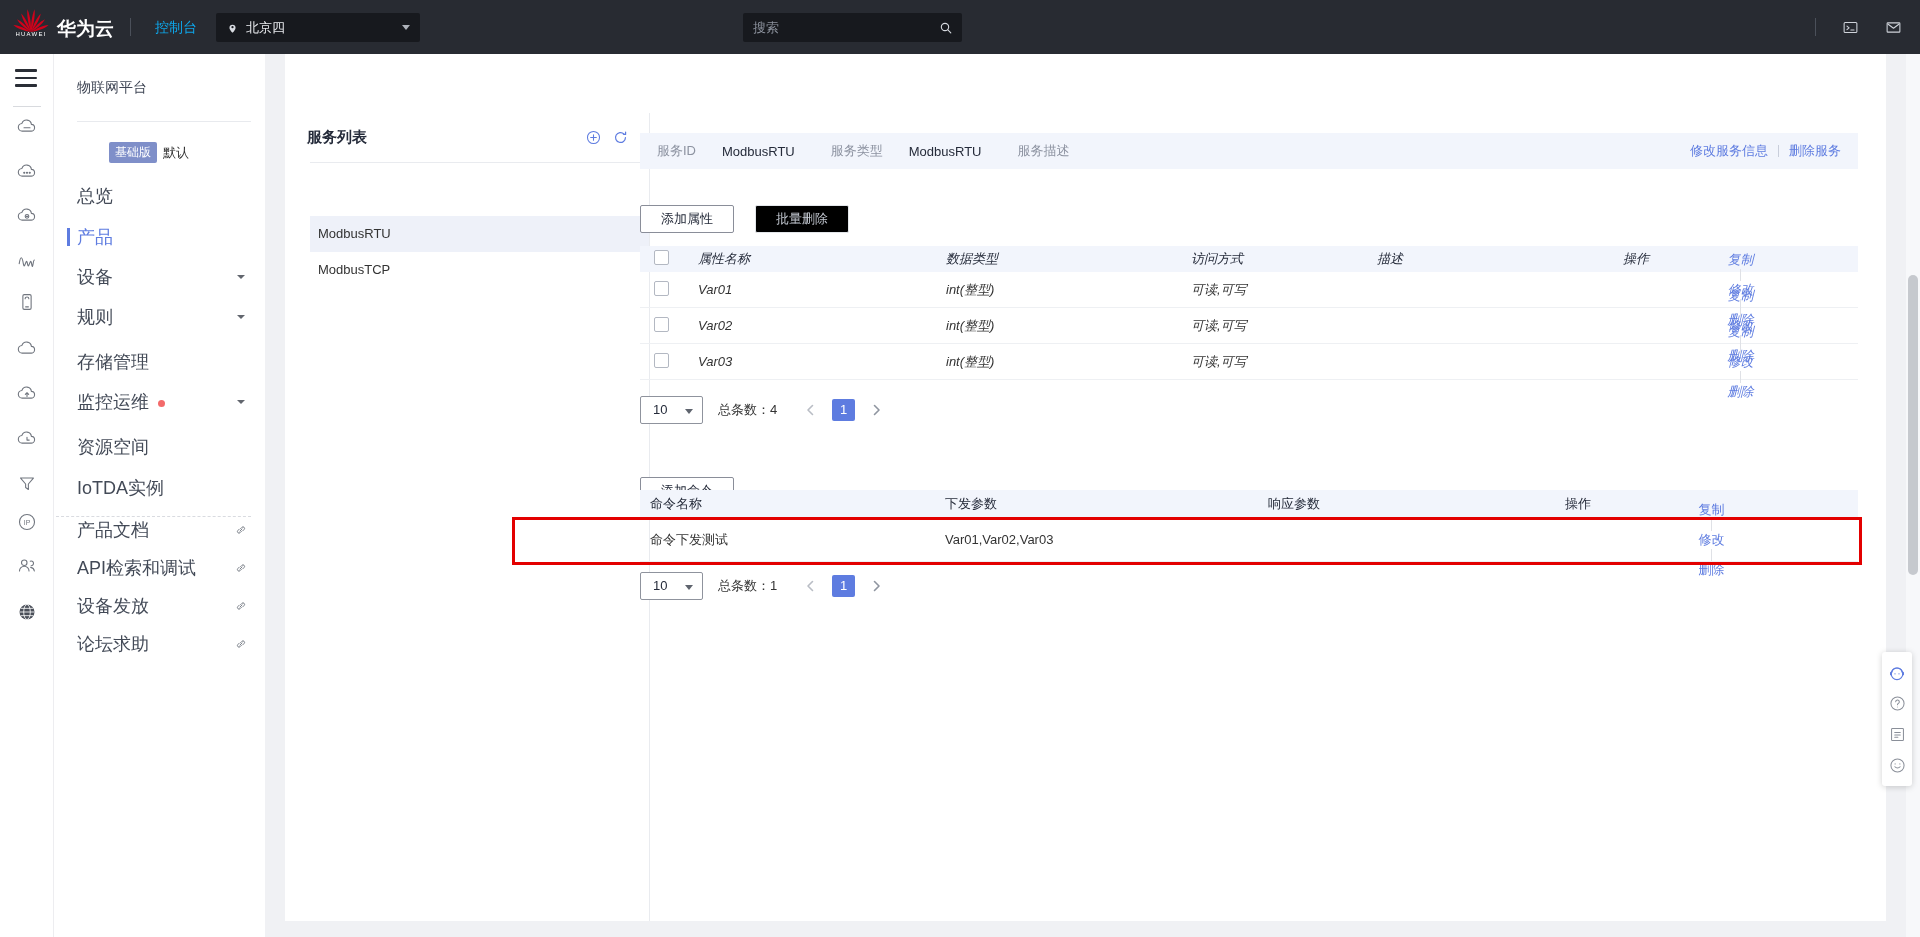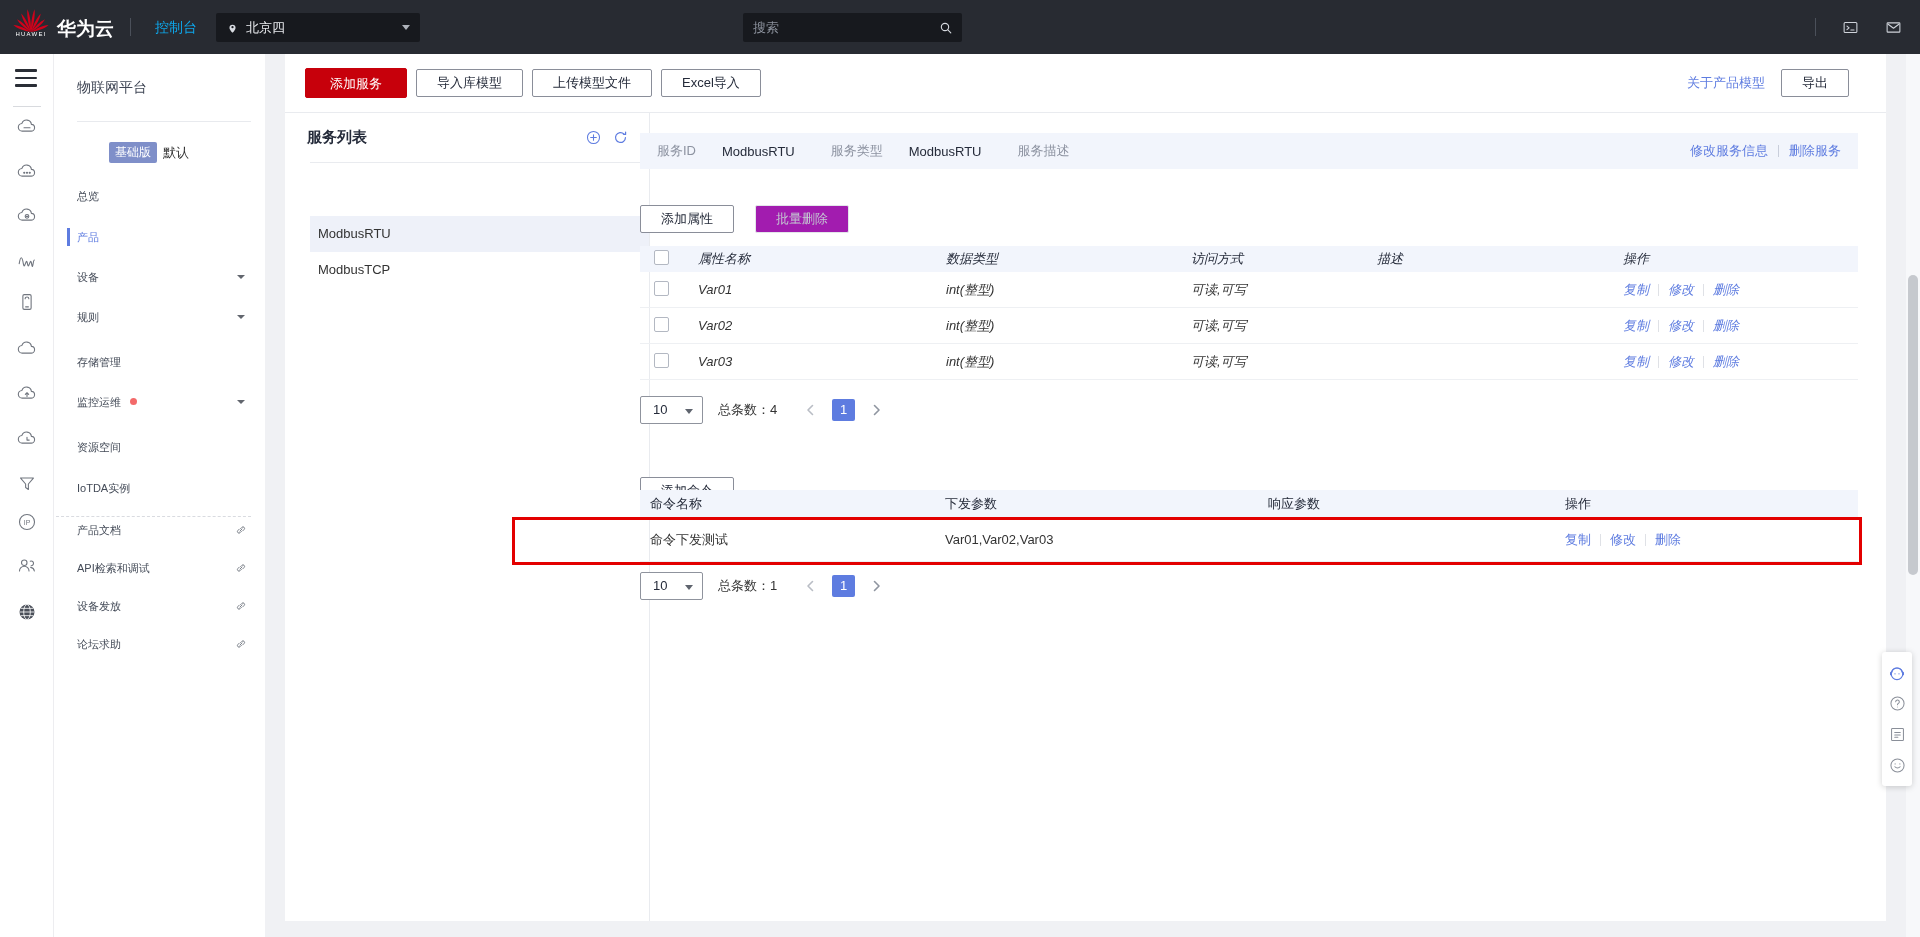--- a/index.html
+++ b/index.html
@@ -39,34 +39,34 @@
   .rail-div { position:absolute; left:13px; top:52px; width:28px; height:1px; background:#d8dade; }
   .rail-ic { position:absolute; left:16px; width:22px; height:22px; cursor:pointer; }
 
   
   .sidebar { position:absolute; left:54px; top:54px; width:211px; bottom:0; background:#fff; z-index:9; }
   .sb-title { position:absolute; left:23px; top:25px; font-size:14px; color:#404756; }
   .sb-hr { position:absolute; left:23px; top:67px; right:14px; height:1px; background:#e8eaee; }
   .sb-edition { position:absolute; left:23px; top:88px; display:flex; align-items:center;margin-left:32px; }
   .sb-badge { background:#7f8fc9; color:#fff; font-size:12px; padding:2px 6px; border-radius:2px; }
   .sb-default { margin-left:6px; font-size:13px; color:#333; }
-  .sb-item { position:absolute; left:0; width:211px; height:30px; line-height:30px; padding-left:23px; font-size:11px; color:#434a57; cursor:pointer; }
+  .sb-item { position:absolute; left:0; width:211px; height:30px; line-height:30px; padding-left:23px; font-size:18px; color:#434a57; cursor:pointer; }
   .sb-item.active { color:#5e7ce0; }
   .sb-item.active::before { content:""; position:absolute; left:13px; top:6px; width:3px; height:18px; background:#5e7ce0; }
   .sb-dot { display:inline-block; width:7px; height:7px; border-radius:50%; background:#f36a6a; margin-left:9px; vertical-align:1px; }
   .sb-caret { position:absolute; left:183px; top:13px; width:0; height:0; border-left:4px solid transparent; border-right:4px solid transparent; border-top:4.5px solid #62666e; }
   .sb-link { position:absolute; left:180px; top:8px; }
   .sb-dash { position:absolute; left:2px; right:14px; top:462px; border-top:1px dashed #d9dbe0; }
 
   
   .card { position:absolute; left:285px; top:54px; width:1601px; height:867px; background:#fff; z-index:5; }
   .card-toolbar { position:absolute; left:0; top:0; width:100%; height:59px; border-bottom:1px solid #e9ebef; display:flex; align-items:center; padding-left:20px; }
   .btn { height:28px; line-height:26px; padding:0 20px; font-size:13px; border:1px solid #8a8e99; border-radius:2px; background:#fff; color:#252b3a; cursor:pointer; white-space:nowrap; font-family:inherit; }
   .btn-red { background:#c7000b; border-color:#c7000b; color:#fff; height:30px; line-height:30px; padding:0 24px; }
-  .btn-disabled { color:#c3c8d1; border-color:#e3e6ea; background:#a21caf; cursor:default; }
+  .btn-disabled { color:#c3c8d1; border-color:#e3e6ea; background:#000000; cursor:default; }
   .card-toolbar .btn { margin-right:9px; }
   .tb-right-zone { margin-left:auto; display:flex; align-items:center; padding-right:28px; }
   .link { color:#5e7ce0; font-size:13px; cursor:pointer; text-decoration:none; white-space:nowrap; }
   .tb-right-zone .link { margin-right:16px; }
 
   
   .svc-panel { position:absolute; left:0; top:59px; width:365px; bottom:0; border-right:1px solid #e9ebef; }
   .svc-head { position:absolute; left:22px; right:20px; top:15px; display:flex; align-items:center; }
   .svc-title { font-size:15px; font-weight:bold; color:#252b3a; }
   .svc-icons { margin-left:auto; display:flex; align-items:center; gap:10px; }
@@ -91,21 +91,21 @@
   .cmd-tbl { top:377px; }
   .t-row { display:flex; align-items:center; height:36px; border-bottom:1px solid #eef0f3; }
   .t-head { background:#f2f5fc; border-bottom:0; color:#252b3a; }
   .attr-tbl .t-head { height:26px; }
   .cmd-tbl .t-head { height:28px; }
   .cmd-tbl .t-row.data { height:44px; }
   .c { padding-left:14px; overflow:hidden; white-space:nowrap; }
   .a1{width:44px;} .a2{width:248px;} .a3{width:245px;} .a4{width:186px;} .a5{width:246px;} .a6{flex:1;}
   .k1{width:305px;padding-left:10px;} .k2{width:323px;padding-left:0;} .k3{width:297px;padding-left:0;} .k4{flex:1;padding-left:0;}
   .cb { display:inline-block; width:15px; height:15px; border:1px solid #b3b8c2; border-radius:2px; background:#fff; cursor:pointer; }
-  .ops { display:flex; align-items:center; }
+  .ops { display:flex; align-items:center;flex-direction:column; }
   .ops .vsep { width:1px; height:12px; background:#dfe1e6; margin:0 9px; }
 
   .pager { position:absolute; left:18px; display:flex; align-items:center; height:28px; }
   .attr-pg { top:283px; } .cmd-pg { top:459px; }
   .pg-select { position:relative; width:63px; height:28px; border:1px solid #8f939d; border-radius:2px; background:#fff; cursor:pointer; }
   .pg-select .v { position:absolute; left:12px; top:5px; color:#252b3a; }
   .pg-select .caret { position:absolute; right:9px; top:12px; width:0; height:0; border-left:4.5px solid transparent; border-right:4.5px solid transparent; border-top:5px solid #5f646e; }
   .pg-total { margin-left:15px; color:#333; }
   .pg-chev { margin-left:26px; cursor:pointer; }
   .pg-chev.next { margin-left:13px; }
@@ -274,30 +274,20 @@
   </div>
   <div class="sb-item" style="top:575px"><span>论坛求助</span>
     <svg class="sb-link" width="14" height="14" viewBox="0 0 24 24" fill="none" stroke="#70757f" stroke-width="1.6" stroke-linecap="round">
         <path d="M10.2 13.8l3.6-3.6M9 10.6l-2.3 2.3a2.6 2.6 0 0 0 3.7 3.7l2.3-2.3M15 13.4l2.3-2.3a2.6 2.6 0 0 0-3.7-3.7l-2.3 2.3"></path>
       </svg>
   </div>
 </div>
 
 <div class="card">
 
-  <div class="card-toolbar">
-    <button class="btn btn-red">添加服务</button>
-    <button class="btn">导入库模型</button>
-    <button class="btn">上传模型文件</button>
-    <button class="btn">Excel导入</button>
-    <div class="tb-right-zone">
-      <a class="link">关于产品模型</a>
-      <button class="btn">导出</button>
-    </div>
-  </div>
 
   <div class="svc-panel">
     <div class="svc-head">
       <span class="svc-title">服务列表</span>
       <span class="svc-icons">
         <span>
           <svg width="17" height="17" viewBox="0 0 24 24" fill="none" stroke="#5e7ce0" stroke-width="1.5" stroke-linecap="round">
               <circle cx="12" cy="12" r="8.5"></circle>
               <path d="M12 8v8M8 12h8"></path>
             </svg>

